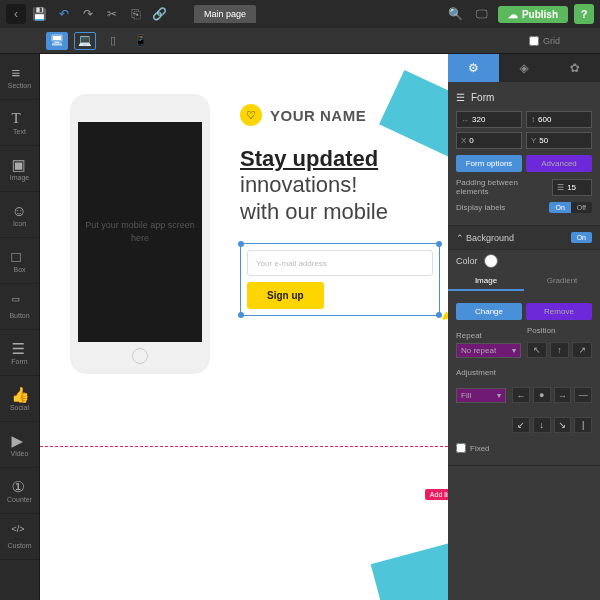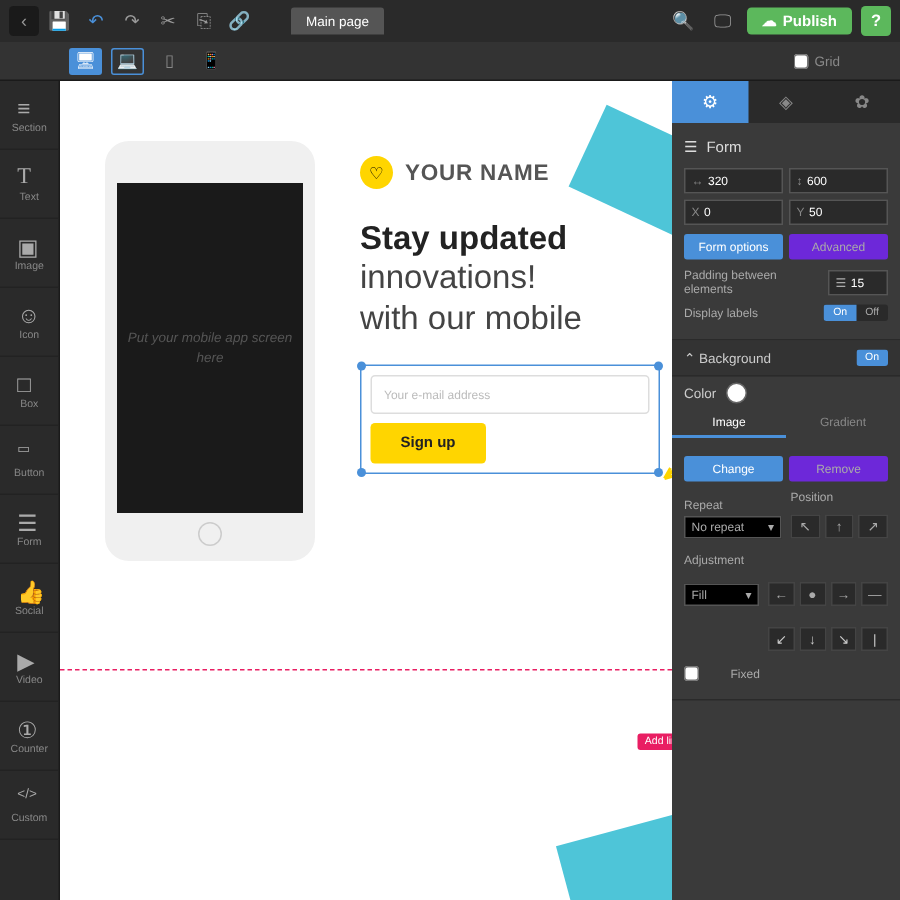--- a/index.html
+++ b/index.html
@@ -20,28 +20,28 @@
 .grid-toggle { margin-left:auto; color:#888; font-size:9px; display:flex; align-items:center; gap:4px; }
 .grid-toggle input { width:10px; height:10px; }
 .main { display:flex; height:546px; }
 .left-tools { width:40px; background:#2a2a2a; display:flex; flex-direction:column; border-right:1px solid #1a1a1a; }
 .tool { height:46px; display:flex; flex-direction:column; align-items:center; justify-content:center; color:#999; cursor:pointer; border-bottom:1px solid #222; }
 .tool svg,.tool .ico { width:16px; height:16px; fill:#aaa; color:#aaa; font-size:15px; }
 .tool .lbl { font-size:7px; margin-top:2px; color:#888; }
 .canvas-wrap { flex:1; background:#d0d0d0; position:relative; overflow:hidden; }
 .canvas { width:100%; height:100%; background:#fff; position:relative; }
 .phone { position:absolute; left:30px; top:40px; width:140px; height:280px; background:#f0f0f0; border-radius:16px; padding:28px 8px 32px; }
-.phone-screen { width:100%; height:100%; background:#1a1a1a; display:flex; align-items:center; justify-content:center; text-align:center; color:#555; font-size:9px; line-height:1.4;font-style:italic; }
+.phone-screen { width:100%; height:100%; background:#1a1a1a; display:flex; align-items:center; justify-content:center; text-align:center; color:#555; font-size:9px; line-height:1.4; }
 .phone-btn { position:absolute; bottom:10px; left:50%; transform:translateX(-50%); width:16px; height:16px; border:1px solid #ccc; border-radius:50%; }
 .content { position:absolute; left:200px; top:50px; width:200px; }
 .brand { display:flex; align-items:center; gap:8px; margin-bottom:20px; }
 .brand-icon { width:22px; height:22px; background:#ffd500; border-radius:50%; display:flex; align-items:center; justify-content:center; font-size:11px; }
 .brand-text { font-size:15px; color:#555; font-weight:bold; letter-spacing:0.5px; }
 .headline { font-size:22px; color:#222; line-height:1.2; margin-bottom:18px; }
-.headline .bold { font-weight:bold; }
+.headline .bold { font-weight:bold;text-decoration:underline; }
 .headline .light { font-weight:300; color:#444; }
 .subhead { font-size:10px; color:#222; line-height:1.5; }
 .subhead .b { font-weight:bold; }
 .highlight { background:#cce5ff; border:1px dashed #4a90d9; padding:0 2px; }
 .form-sel { border:1px solid #4a90d9; margin-top:10px; padding:6px; position:relative; }
 .sel-handle { position:absolute; width:6px; height:6px; background:#4a90d9; border-radius:50%; }
 .email-input { width:100%; height:26px; border:1px solid #ddd; border-radius:3px; padding:0 8px; font-size:8px; color:#bbb; margin-bottom:6px; display:flex; align-items:center; }
 .signup-btn { background:#ffd500; color:#222; font-weight:bold; font-size:10px; padding:8px 20px; border:none; border-radius:3px; cursor:pointer; }
 .arrow { position:absolute; right:-12px; top:230px; width:25px; height:40px; }
 .arrow svg { stroke:#ffd500; fill:none; stroke-width:2; }
@@ -68,21 +68,21 @@
 .toggle span { padding:2px 6px; font-size:7px; cursor:pointer; }
 .toggle .on { background:#4a90d9; color:#fff; }
 .collapse-head { display:flex; align-items:center; justify-content:space-between; padding:6px 8px; background:#333; font-size:9px; cursor:pointer; border-bottom:1px solid #2a2a2a; }
 .color-row { display:flex; align-items:center; gap:6px; padding:4px 8px; }
 .color-swatch { width:14px; height:14px; background:#fff; border-radius:50%; border:1px solid #666; }
 .bg-tabs { display:flex; }
 .bg-tab { flex:1; text-align:center; padding:4px; font-size:8px; color:#888; cursor:pointer; }
 .bg-tab.active { border-bottom:2px solid #4a90d9; color:#fff; }
 .adjust-grid { display:grid; grid-template-columns:repeat(4,1fr); gap:3px; padding:4px 0; }
 .adjust-grid div { height:16px; background:#2a2a2a; border:1px solid #444; display:flex; align-items:center; justify-content:center; font-size:9px; cursor:pointer; }
-.select-box { background:#000000; border:1px solid #555; padding:2px 4px; font-size:8px; display:flex; justify-content:space-between; align-items:flex-start; min-width:50px; }
+.select-box { background:#701a75; border:1px solid #555; padding:2px 4px; font-size:8px; display:flex; justify-content:space-between; align-items:flex-start; min-width:50px; }
 </style>
 </head>
 <body>
 
 <div class="topbar">
   <div class="tb-btn back">‹</div>
   <div class="tb-btn" style="color:#4a90d9">💾</div>
   <div class="tb-btn" style="color:#4a90d9">↶</div>
   <div class="tb-btn">↷</div>
   <div class="tb-btn">✂</div>
@@ -300,20 +300,20 @@
             <div>—</div>
         </div>
       </div>
       <div class="adjust-grid" style="grid-template-columns:repeat(4,1fr);margin-left:56px">
         <div>↙</div>
           <div>↓</div>
           <div>↘</div>
           <div>|</div>
       </div>
       <div class="prop-row" style="margin-top:6px">
-        <label style="display:flex;gap:21px;align-items:center">
+        <label style="display:flex;gap:4px;align-items:center">
           <input type="checkbox" style="width: 10px; height: 10px;">
             <span>Fixed</span>
         </label>
       </div>
     </div>
   </div>
 </div>
 
 </body></html>

